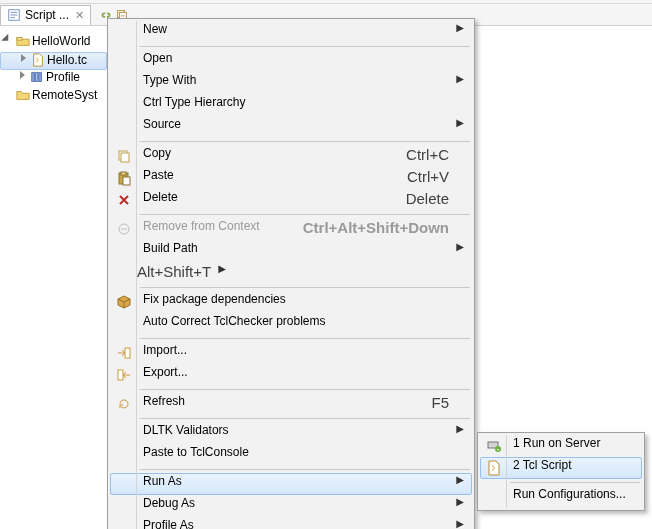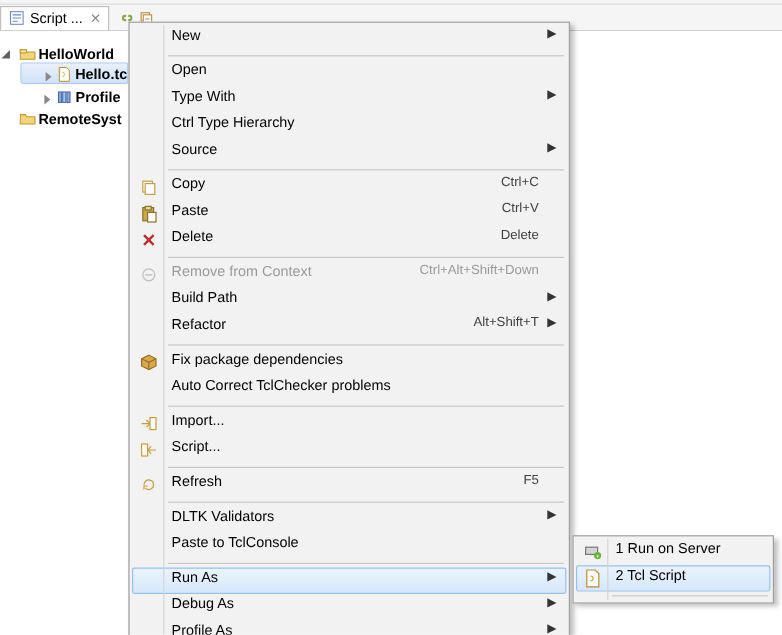--- a/index.html
+++ b/index.html
@@ -63,28 +63,27 @@
   }
   .content {
     flex: 1;
     background: #fff;
   }
 
   
   .tree { font-size: 12px; }
   .tree-row {
     display: flex;
-    align-items: flex-end;
+    align-items: flex-start;
     height: 18px;
     gap: 2px;
     white-space: nowrap;
-    font-weight: bold;
   }
   .tree-row.indent-0 { padding-left: 4px; }
-  .tree-row.indent-1 { padding-left: 18px; margin-left: 17px; }
+  .tree-row.indent-1 { padding-left: 18px; }
   .tree-row.selected {
     background: linear-gradient(#e8f0fb, #d0e3f8);
     border: 1px solid #a8c8f0;
     border-radius: 2px;
   }
   .expander {
     width: 10px; height: 10px;
     display: inline-block;
     position: relative;
   }
@@ -109,21 +108,21 @@
 
   
   .menu {
     position: absolute;
     background: #f2f2f2;
     border: 1px solid #a0a0a0;
     box-shadow: 3px 3px 4px rgba(0,0,0,0.25);
     padding: 2px;
   }
   .menu.main-menu { left: 107px; top: 18px; width: 368px; }
-  .menu.sub-menu  { left: 477px; top: 446px; width: 168px; }
+  .menu.sub-menu  { left: 477px; top: 432px; width: 168px; }
 
   .menu-row {
     display: flex;
     align-items: flex-start;
     height: 22px;
     padding: 0 6px 0 0;
     border: 1px solid transparent;
     border-radius: 2px;
   }
   .menu-row.highlight {
@@ -132,22 +131,22 @@
   }
   .menu-row.disabled { color: #9a9a9a; }
   .menu-icon-col {
     width: 26px;
     display: flex;
     align-items: center;
     justify-content: center;
     height: 100%;
   }
   .menu-label { flex: 1; padding-left: 6px; }
-  .menu-accel { color: #404040; padding-right: 6px; font-size: 11px; }
-  .menu-row.disabled .menu-accel { color: #9a9a9a; }
+  .menu-accel { color: #404040; padding-right: 6px; font-size: 15px; }
+  .menu-row.disabled .menu-accel { color: #9a9a9a; font-weight: bold; }
   .menu-sub { width: 10px; text-align: center; color: #333; font-size: 10px; }
   .menu-sep {
     height: 1px;
     background: #c8c8c8;
     margin: 3px 2px 3px 30px;
   }
   .menu-gutter {
     position: absolute;
     left: 28px; top: 2px; bottom: 2px;
     width: 1px;
@@ -318,21 +317,20 @@
     <span class="menu-accel">Ctrl+Alt+Shift+Down</span>
     <span class="menu-sub"></span>
   </div>
   <div class="menu-row">
     <span class="menu-icon-col"></span>
     <span class="menu-label">Build Path</span>
     <span class="menu-sub">▶</span>
   </div>
   <div class="menu-row">
     <span class="menu-icon-col"></span>
-    <span class="menu-label">Refactor</span>
     <span class="menu-accel">Alt+Shift+T</span>
     <span class="menu-sub">▶</span>
   </div>
   <div class="menu-sep"></div>
 
   <div class="menu-row">
     <span class="menu-icon-col">
       <svg class="ic" viewBox="0 0 16 16">
           <path d="M2 5l6-3 6 3v6l-6 3-6-3z" fill="#d8a84a" stroke="#9a6f24"></path>
           <path d="M2 5l6 3 6-3M8 8v6" stroke="#9a6f24" fill="none"></path>
@@ -358,21 +356,21 @@
     <span class="menu-label">Import...</span>
     <span class="menu-sub"></span>
   </div>
   <div class="menu-row">
     <span class="menu-icon-col">
       <svg class="ic" viewBox="0 0 16 16">
           <path d="M14 8H8M10 5L7 8l3 3" stroke="#c99a3a" fill="none"></path>
           <rect x="2" y="3" width="5" height="10" fill="#fff" stroke="#c99a3a"></rect>
         </svg>
     </span>
-    <span class="menu-label">Script...</span>
+    <span class="menu-label">Export...</span>
     <span class="menu-sub"></span>
   </div>
   <div class="menu-sep"></div>
 
   <div class="menu-row">
     <span class="menu-icon-col">
       <svg class="ic" viewBox="0 0 16 16">
           <path d="M4 8a4 4 0 1 1 1.2 2.8" fill="none" stroke="#c99a3a"></path>
           <path d="M4 12v-3h3" fill="none" stroke="#c99a3a"></path>
         </svg>
@@ -429,13 +427,17 @@
   <div class="menu-row highlight">
     <span class="menu-icon-col">
       <svg class="ic" viewBox="0 0 16 16">
           <path d="M3 1h7l3 3v11H3z" fill="#fff" stroke="#b78a33"></path>
           <path d="M6 6c3 0 3 4 0 4" stroke="#d9a437" fill="none"></path>
         </svg>
     </span>
     <span class="menu-label">2 Tcl Script</span>
   </div>
   <div class="menu-sep"></div>
+  <div class="menu-row">
+    <span class="menu-icon-col"></span>
+    <span class="menu-label">Run Configurations...</span>
+  </div>
 </div>
 
 </body></html>

